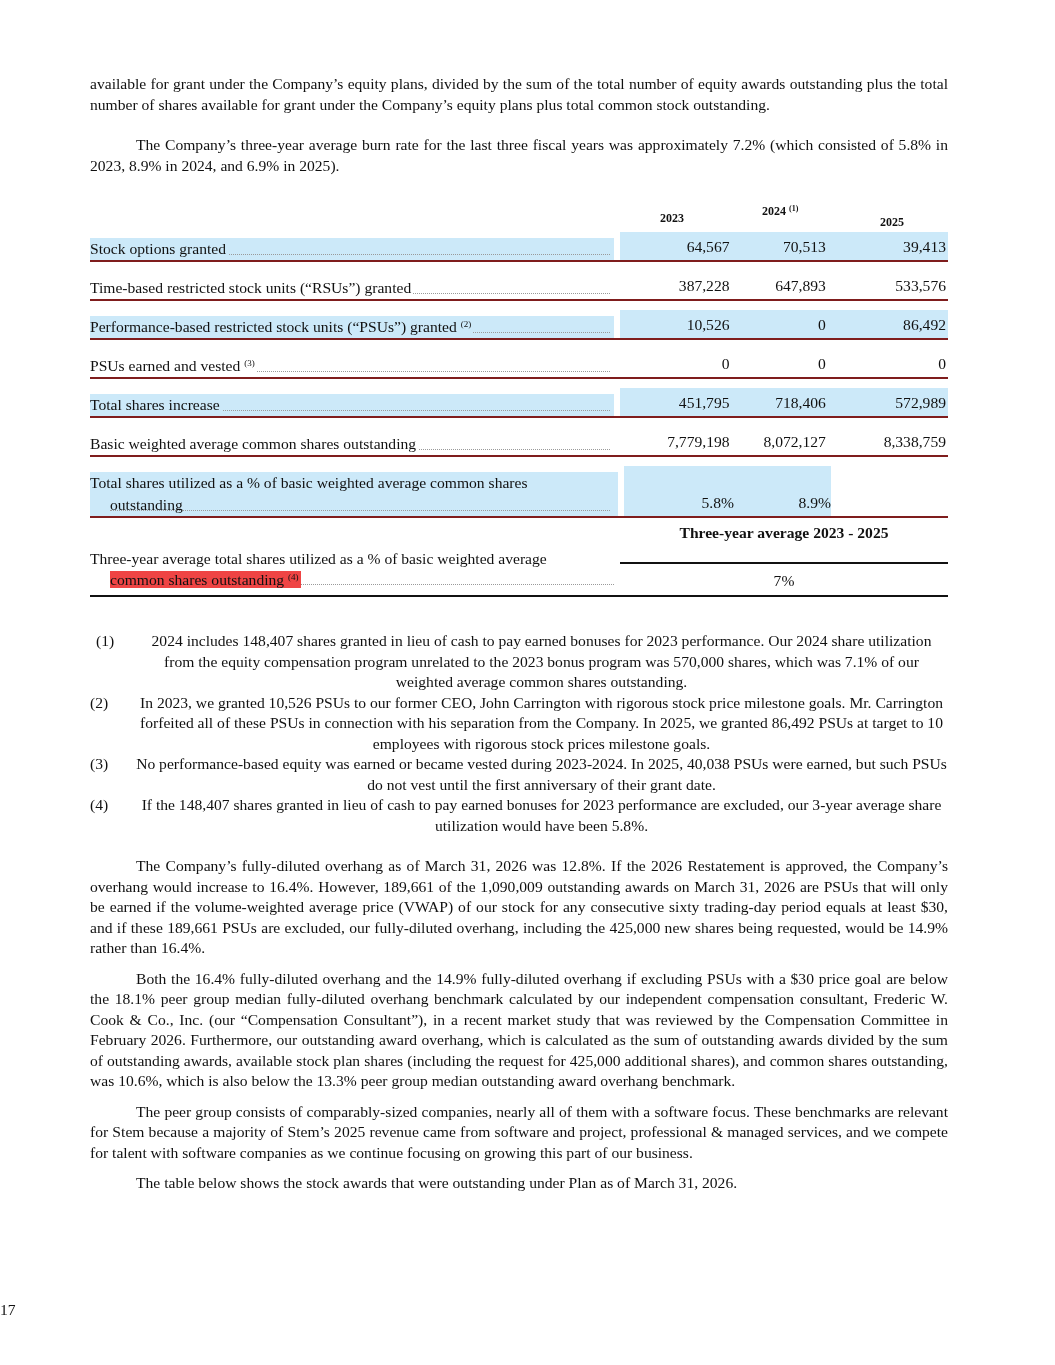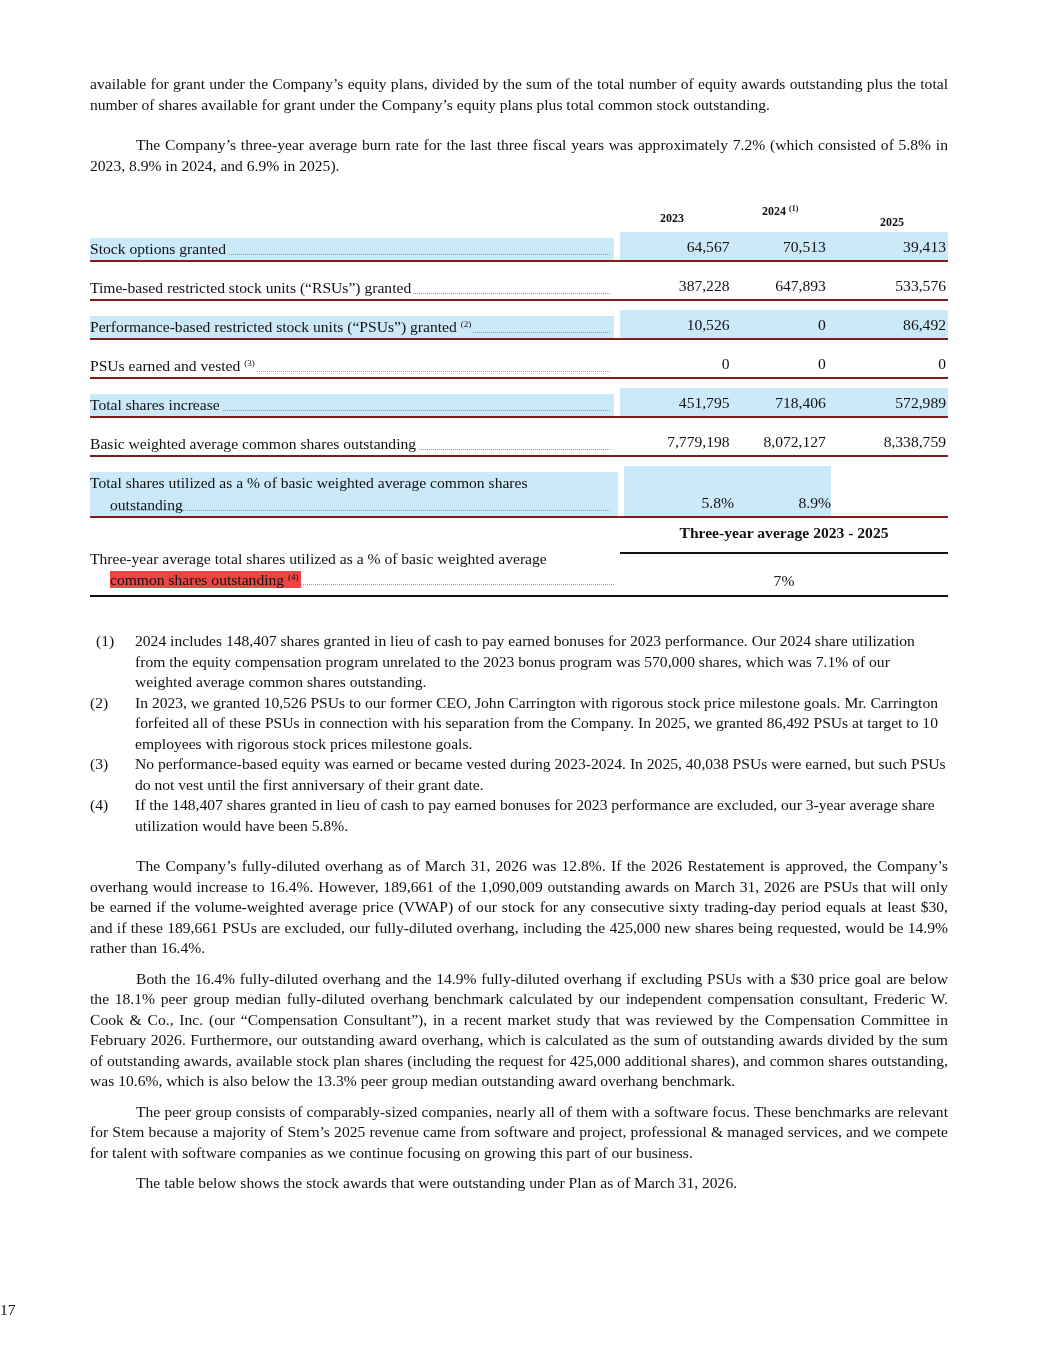--- a/index.html
+++ b/index.html
@@ -90,21 +90,21 @@
 
     .avg-block { position: relative; height: 68px; border-bottom: 2px solid #111; }
     .avg-head {
       position: absolute;
       left: 530px;
       top: -4px;
       width: 328px;
       text-align: center;
       font-weight: bold;
       border-bottom: 2px solid #111;
-      padding-bottom: 8px;
+      padding-bottom: 18px;
     }
     .avg-label {
       position: absolute;
       left: 0;
       top: 22px;
       width: 524px;
     }
     .avg-label .line2 { padding-left: 20px; display: block; position: relative; }
     .avg-label .dots {
       position: absolute;
@@ -123,21 +123,21 @@
     .footnotes {
       margin-top: 34px;
       margin-bottom: 20px;
     }
     .fn-item {
       display: flex;
       text-align: left;
     }
     .fn-num { width: 45px; flex: none; padding-left: 6px; box-sizing: border-box; }
     .fn-item:nth-child(n+2) .fn-num { padding-left: 0; }
-    .fn-text { flex: 1; text-align: left; }
+    .fn-text { flex: 1; text-align: center; }
 
     .para-gap { margin-bottom: 10px; }
 
     .page-number {
       position: absolute;
       left: 0;
       width: 1055px;
       top: 1300px;
       text-align: left;
     }

